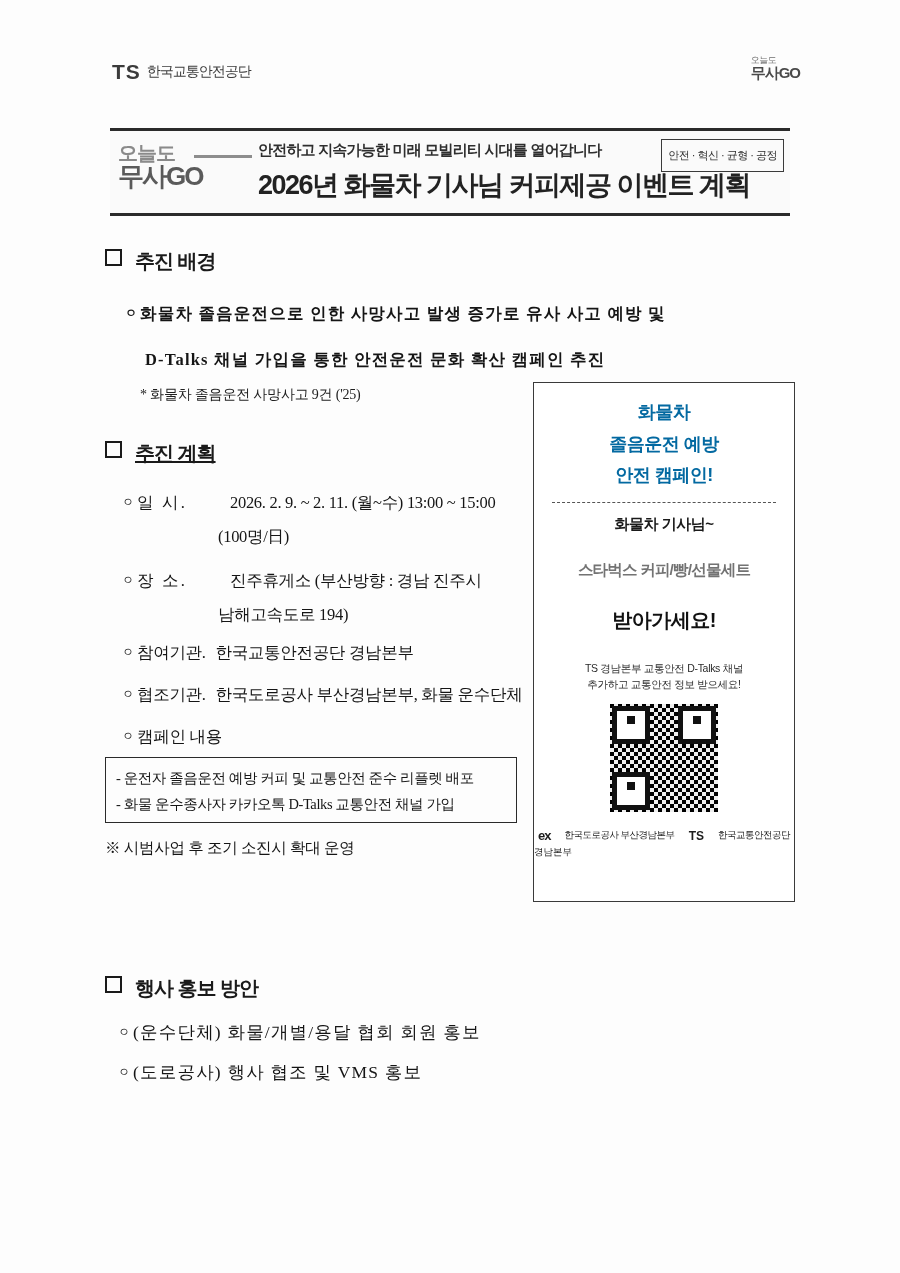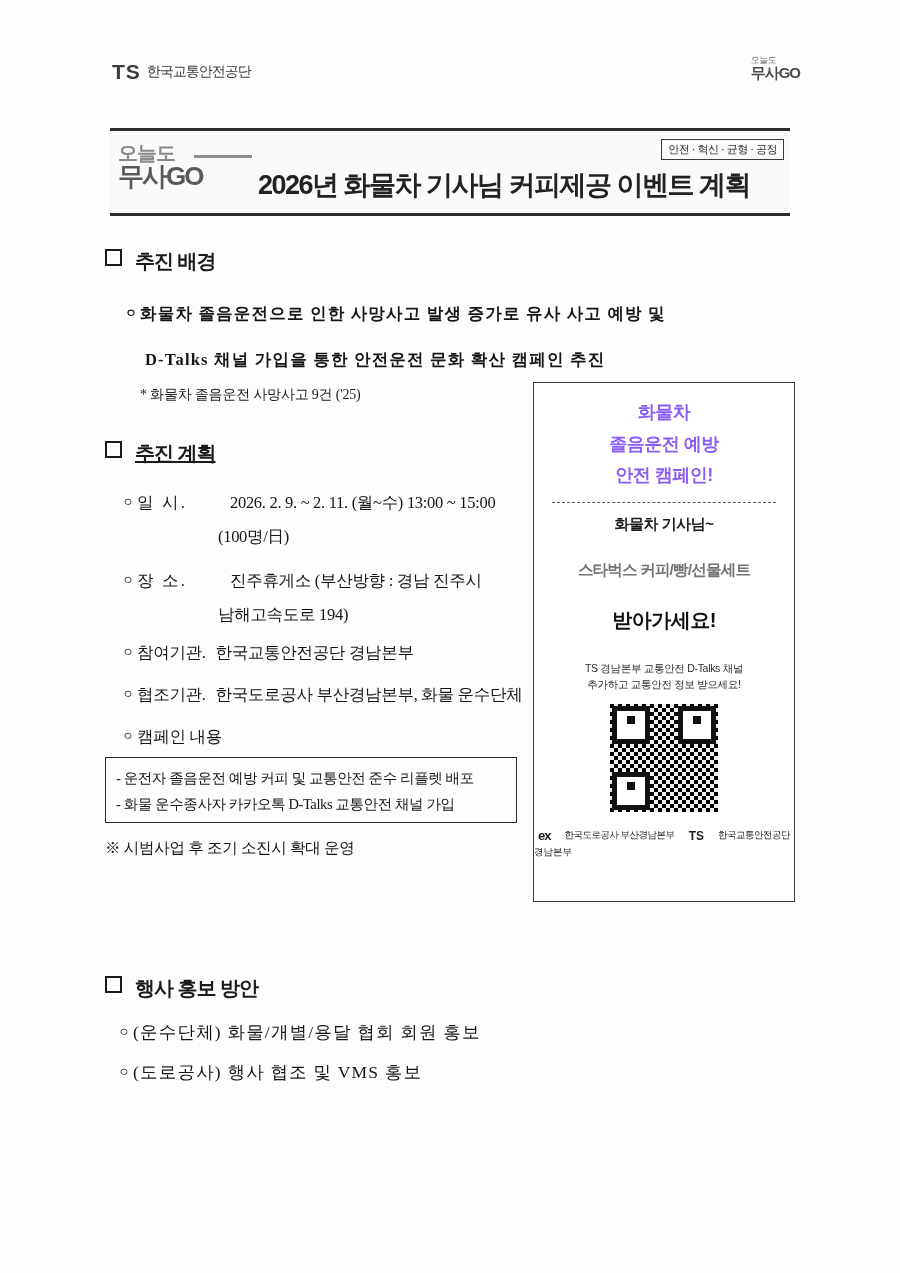--- a/index.html
+++ b/index.html
@@ -115,21 +115,21 @@
     font-size: 15px;
     font-weight: bold;
     color: #2e2e2e;
     letter-spacing: -0.8px;
   }
   .banner-tag {
     position: absolute;
     right: 6px;
     top: 8px;
     border: 1px solid #3a3a3a;
-    padding: 2px 6px;
+    padding: 8px 6px;
     font-family: "Liberation Sans", sans-serif;
     font-size: 11px;
     color: #2e2e2e;
     letter-spacing: -0.5px;
   }
   .banner-title {
     position: absolute;
     left: 148px;
     top: 36px;
     font-family: "Liberation Sans", sans-serif;
@@ -219,21 +219,21 @@
     width: 260px;
     height: 518px;
     border: 1px solid #3a3a3a;
     background: #ffffff;
   }
   .poster .p-title {
     text-align: center;
     font-family: "Liberation Sans", sans-serif;
     font-weight: bold;
     font-size: 18px;
-    color: #8b5cf6;
+    color: #0369a1;
     letter-spacing: -0.5px;
     line-height: 1.75;
     margin-top: 14px;
   }
   .poster .dashes {
     margin: 10px 18px 8px 18px;
     border-top: 1.5px dashed #555;
   }
   .poster .p-sub {
     text-align: center;
@@ -341,20 +341,21 @@
     <div class="line2">무사GO</div>
   </div>
 
   <div class="banner">
     <div class="banner-inner">
       <div class="banner-logo">
         <div class="bl1">오늘도</div>
         <div class="bl2">무사GO</div>
         <div class="rule"></div>
       </div>
+      <div class="banner-sub">안전하고 지속가능한 미래 모빌리티 시대를 열어갑니다</div>
       <div class="banner-tag">안전 · 혁신 · 균형 · 공정</div>
       <div class="banner-title">2026년 화물차 기사님 커피제공 이벤트 계획</div>
     </div>
   </div>
 
   <div class="section-head" style="left:105px; top:248px;">
     <span class="box-mark"></span><span>추진 배경</span>
   </div>
 
   <div class="line bold" style="left:125px; top:303px;">

